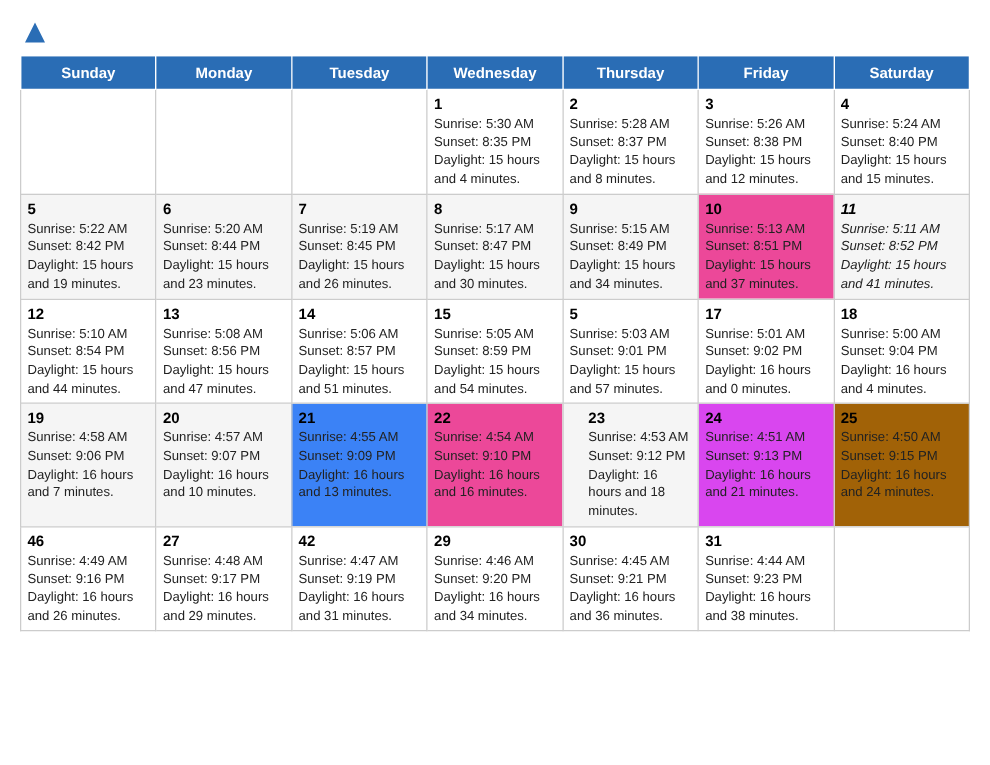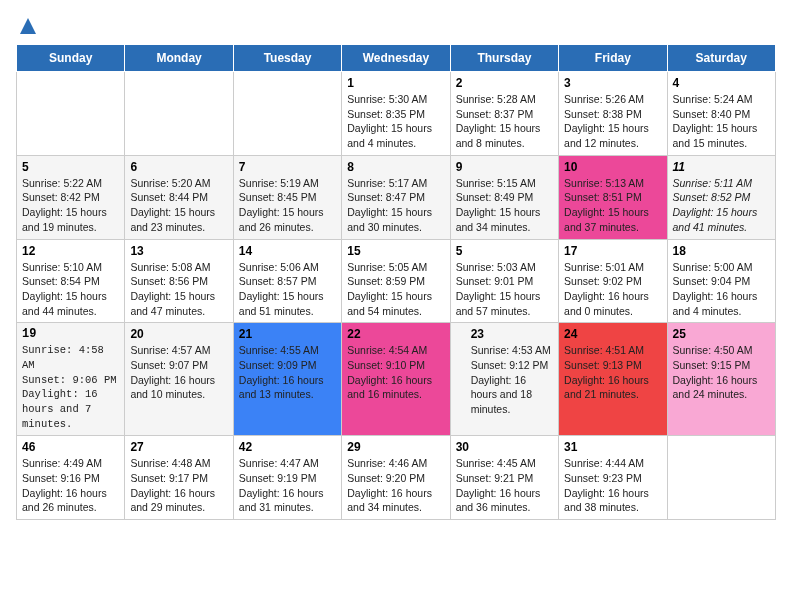--- a/index.html
+++ b/index.html
@@ -198,45 +198,45 @@
         <td>
           <div class="day-num">17</div>
           <div class="day-info">Sunrise: 5:01 AM<br>Sunset: 9:02 PM<br>Daylight: 16 hours and 0 minutes.</div>
         </td>
         <td>
           <div class="day-num">18</div>
           <div class="day-info">Sunrise: 5:00 AM<br>Sunset: 9:04 PM<br>Daylight: 16 hours and 4 minutes.</div>
         </td>
       </tr>
       <tr>
-        <td style="background: rgb(245, 245, 245); font-family: Liberation Mono, monospace;">
+        <td style="background: rgb(245, 245, 245);">
           <div class="day-num">19</div>
           <div class="day-info">Sunrise: 4:58 AM<br>Sunset: 9:06 PM<br>Daylight: 16 hours and 7 minutes.</div>
         </td>
         <td style="background: rgb(245, 245, 245);">
           <div class="day-num">20</div>
           <div class="day-info">Sunrise: 4:57 AM<br>Sunset: 9:07 PM<br>Daylight: 16 hours and 10 minutes.</div>
         </td>
         <td style="background: #3b82f6;">
           <div class="day-num">21</div>
           <div class="day-info">Sunrise: 4:55 AM<br>Sunset: 9:09 PM<br>Daylight: 16 hours and 13 minutes.</div>
         </td>
         <td style="background: #ec4899;">
           <div class="day-num">22</div>
           <div class="day-info">Sunrise: 4:54 AM<br>Sunset: 9:10 PM<br>Daylight: 16 hours and 16 minutes.</div>
         </td>
         <td style="background: rgb(245, 245, 245); padding-left: 20px;">
           <div class="day-num">23</div>
           <div class="day-info">Sunrise: 4:53 AM<br>Sunset: 9:12 PM<br>Daylight: 16 hours and 18 minutes.</div>
         </td>
-        <td style="background: #ef4444;">
+        <td style="background: #d946ef;">
           <div class="day-num">24</div>
           <div class="day-info">Sunrise: 4:51 AM<br>Sunset: 9:13 PM<br>Daylight: 16 hours and 21 minutes.</div>
         </td>
-        <td style="background: #f9a8d4;">
+        <td style="background: #a16207;">
           <div class="day-num">25</div>
           <div class="day-info">Sunrise: 4:50 AM<br>Sunset: 9:15 PM<br>Daylight: 16 hours and 24 minutes.</div>
         </td>
       </tr>
       <tr>
         <td>
           <div class="day-num">46</div>
           <div class="day-info">Sunrise: 4:49 AM<br>Sunset: 9:16 PM<br>Daylight: 16 hours and 26 minutes.</div>
         </td>
         <td>

